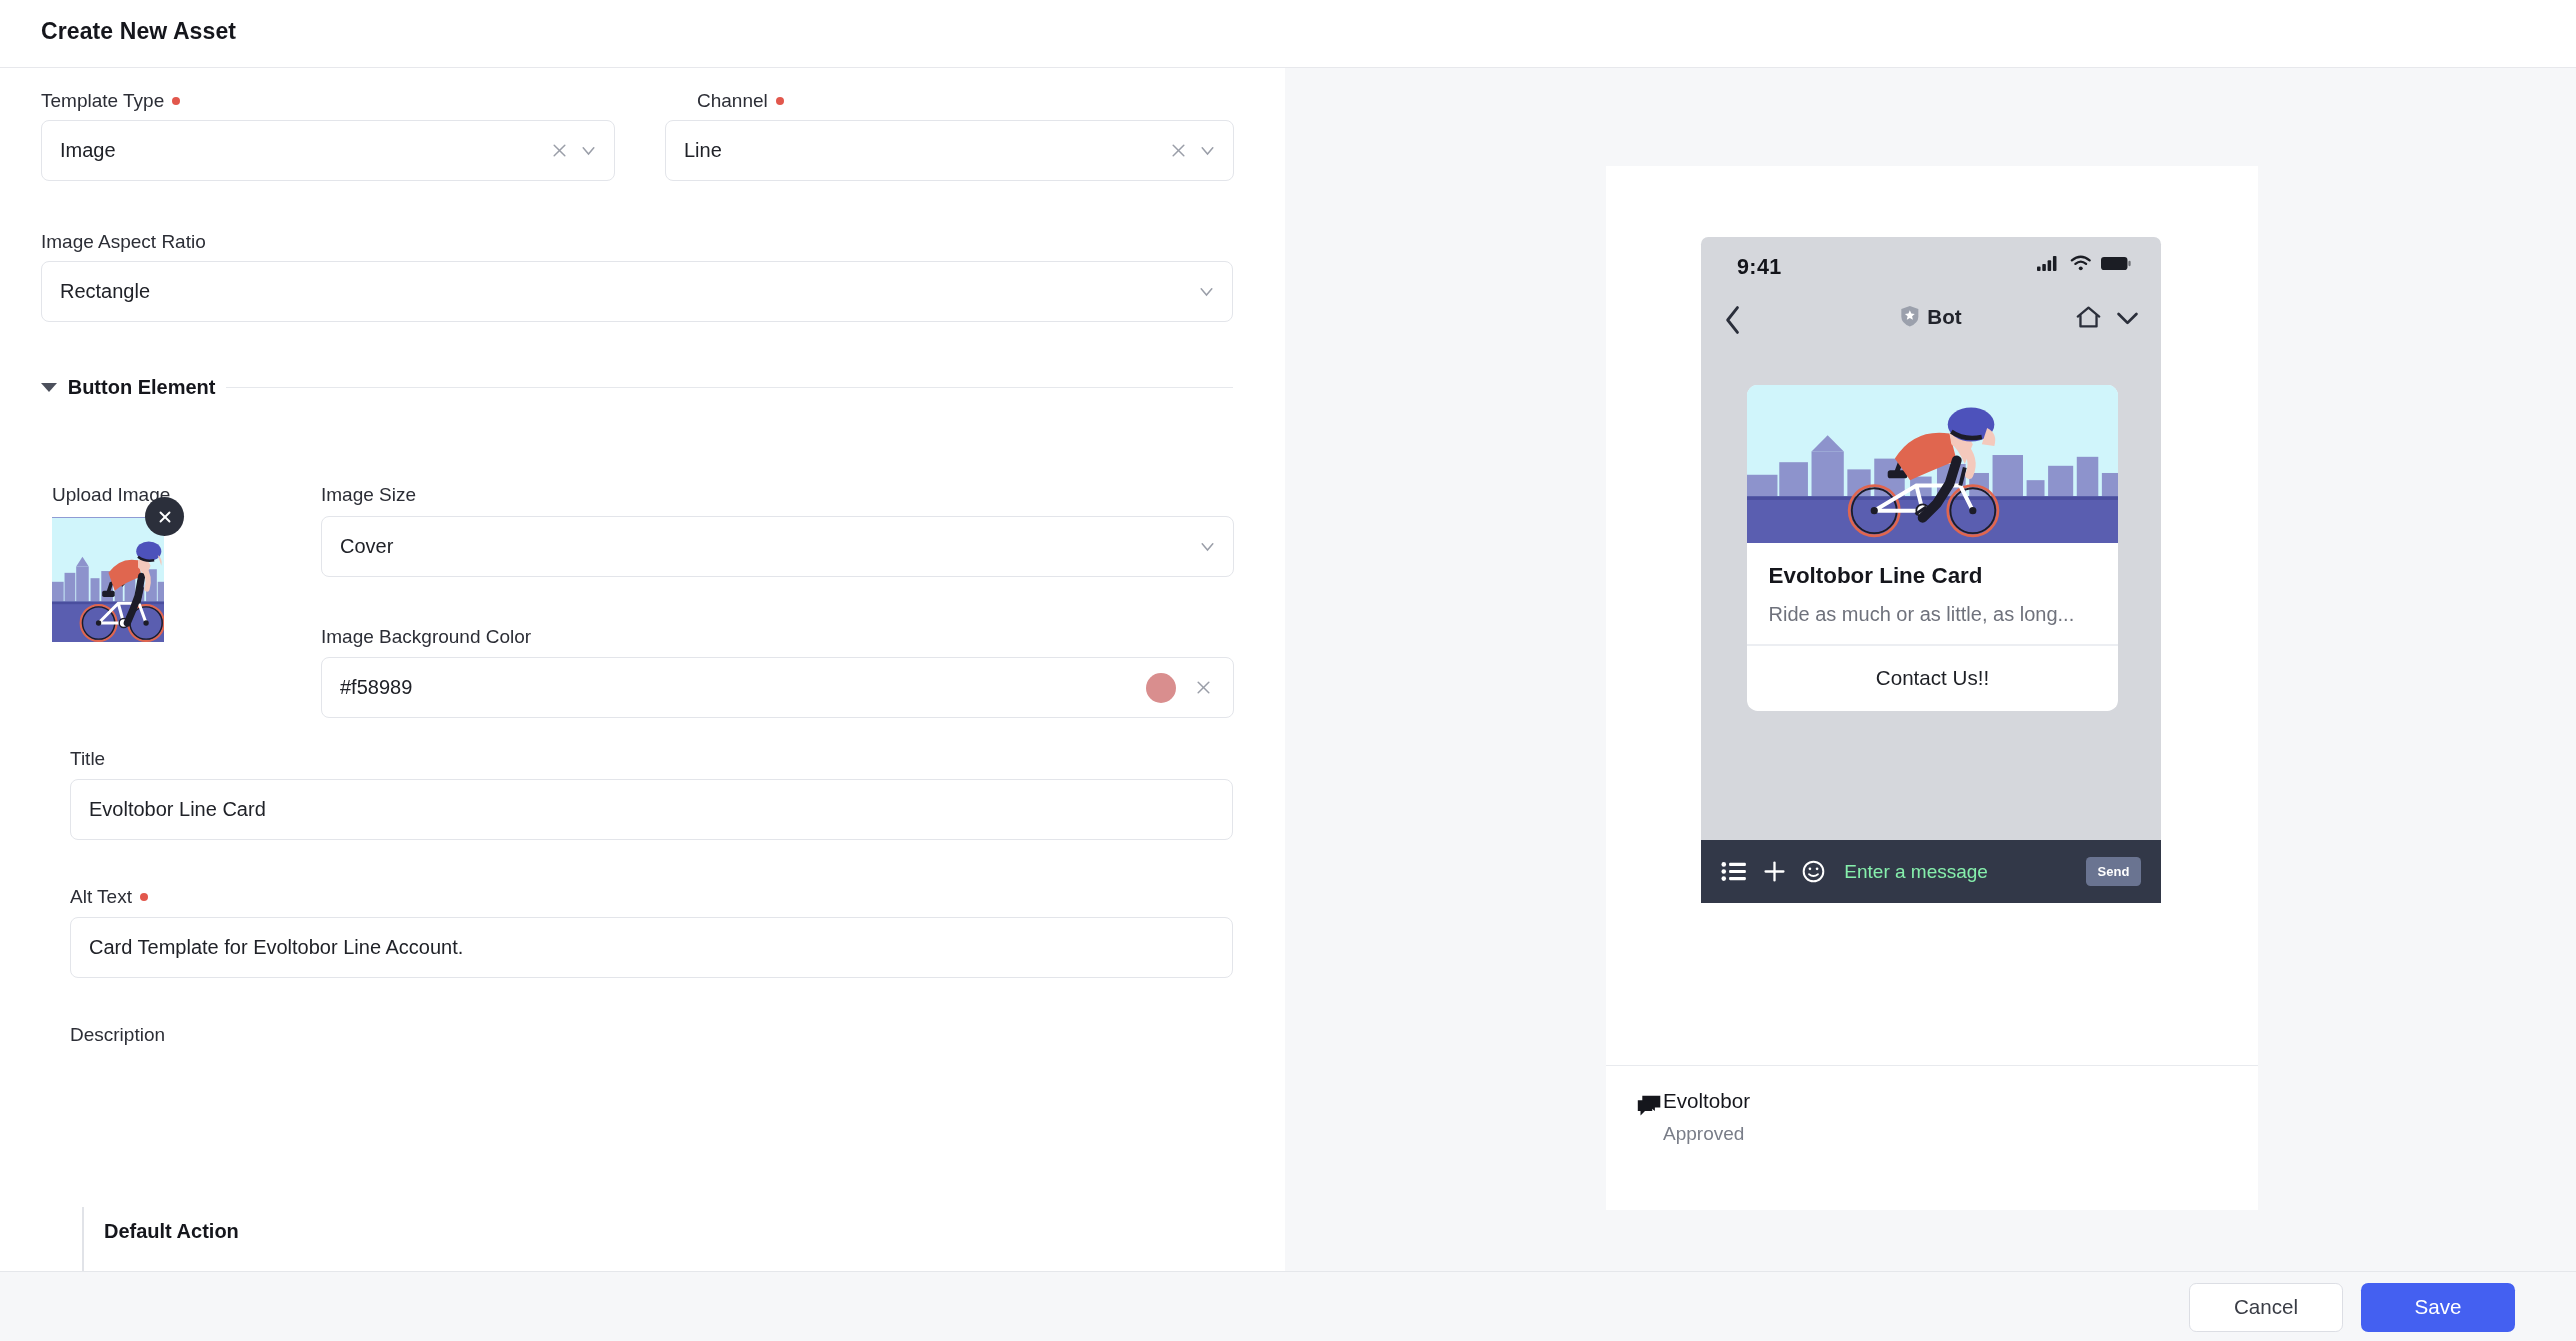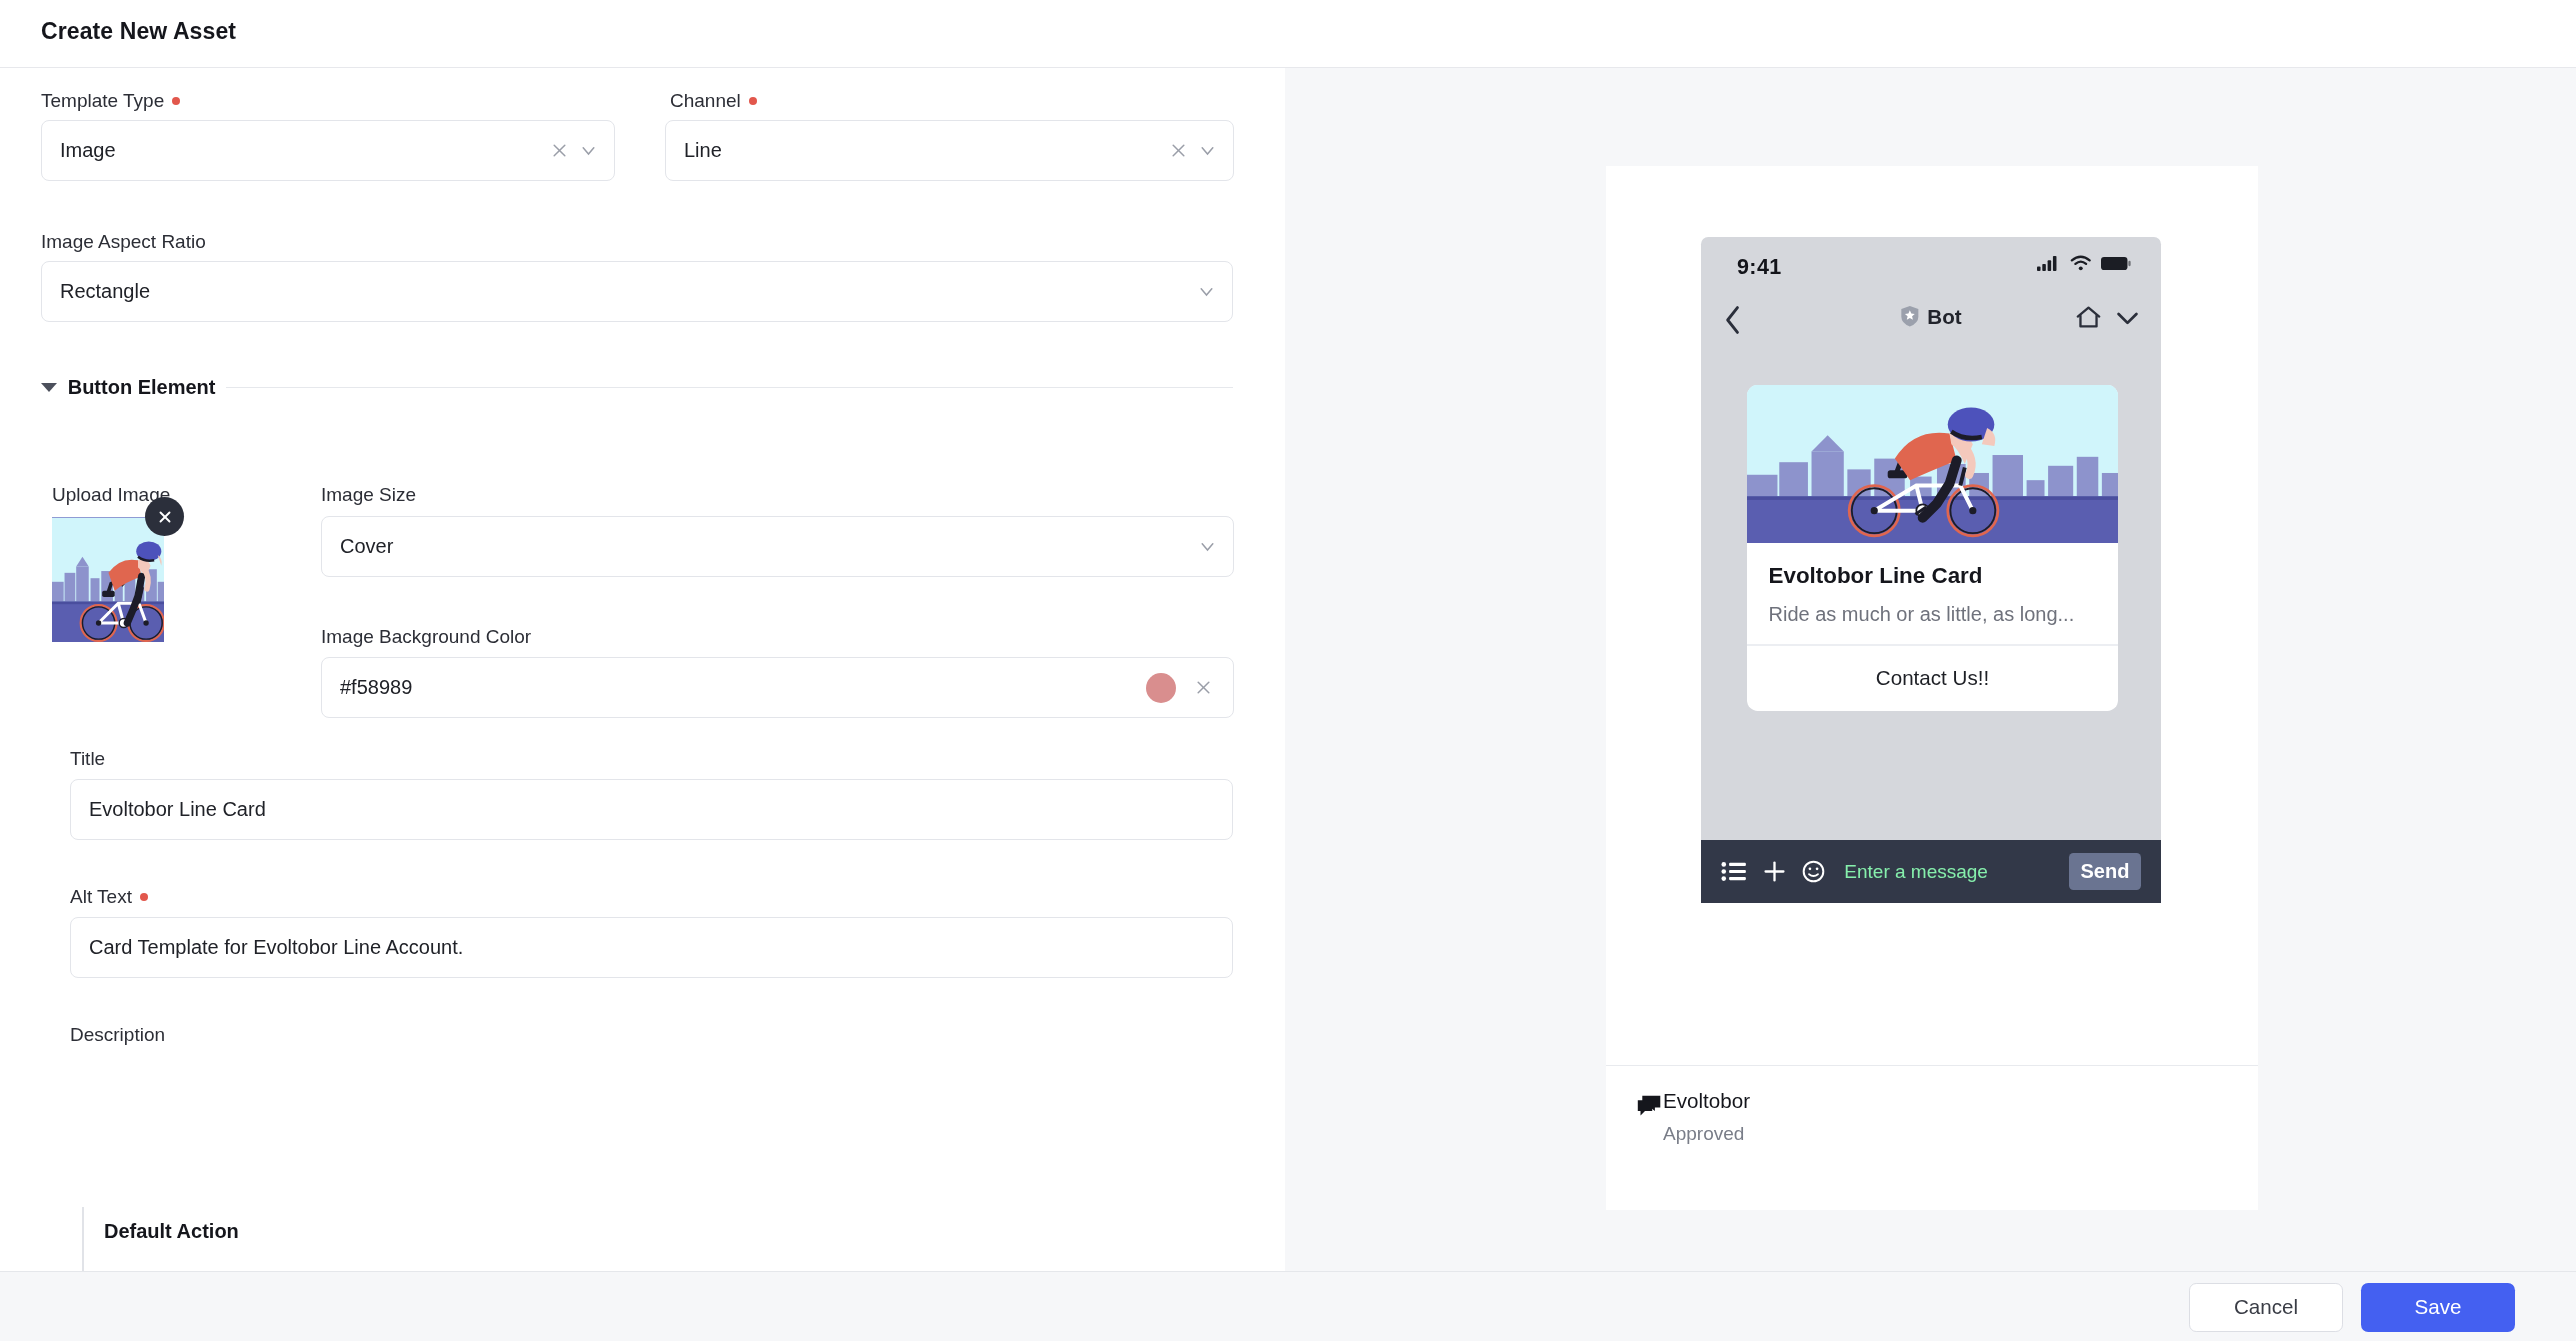--- a/index.html
+++ b/index.html
@@ -103,21 +103,21 @@
   .bubble-desc { font-size: 20px; color: #6f727c; margin-top: 14.3px; white-space: nowrap; overflow: hidden; }
   .bubble-sep { height: 1.4px; background: #eceef2; }
   .bubble-action { text-align: center; font-size: 20.6px; color: #1e2026; padding: 20px 0 21.5px 0; }
 
   .composer {
     position: absolute; left: 0; bottom: 0; width: 100%; height: 63px;
     background: #323848; display: flex; align-items: center; padding: 0 20px;
   }
   .composer-placeholder { font-size: 19px; color: #86efac; margin-left: 18px; }
   .send-btn {
-    margin-left: auto; background: #6a7491; color: #ffffff; font-size: 20px; font-weight: bold;
+    margin-left: auto; background: #6a7491; color: #ffffff; font-size: 13px; font-weight: bold;
     padding: 7.2px 11.6px; border-radius: 4.5px;
   }
 
   .meta-row { position: absolute; left: 30px; top: 923px; display: flex; }
   .meta-name { font-size: 20.6px; color: #15161c; }
   .meta-status { font-size: 19px; color: #797d88; margin-top: 10px; }
 
   
   .footer {
     position: absolute; left: 0; top: 1271px; width: 2576px; height: 71px;
@@ -152,21 +152,21 @@
         <svg class="ic-x" viewBox="0 0 26 26">
             <line x1="7" y1="7" x2="19" y2="19"></line>
             <line x1="19" y1="7" x2="7" y2="19"></line>
           </svg>
         <svg class="ic-chev" viewBox="0 0 26 26">
             <polyline points="7,10 13,17 19,10"></polyline>
           </svg>
       </span>
     </div>
 
-    <div class="field-label" style="position:absolute;left:670px;top:23px;">
+    <div class="field-label" style="position:absolute;left:697px;top:23px;">
       <span>Channel</span>
       <span class="req-dot"></span>
     </div>
     <div class="input-box" style="position:absolute;left:665px;top:52px;width:569px;height:61px;">
       <span class="input-text">Line</span>
       <span class="adorn">
         <svg class="ic-x" viewBox="0 0 26 26">
             <line x1="7" y1="7" x2="19" y2="19"></line>
             <line x1="19" y1="7" x2="7" y2="19"></line>
           </svg>

